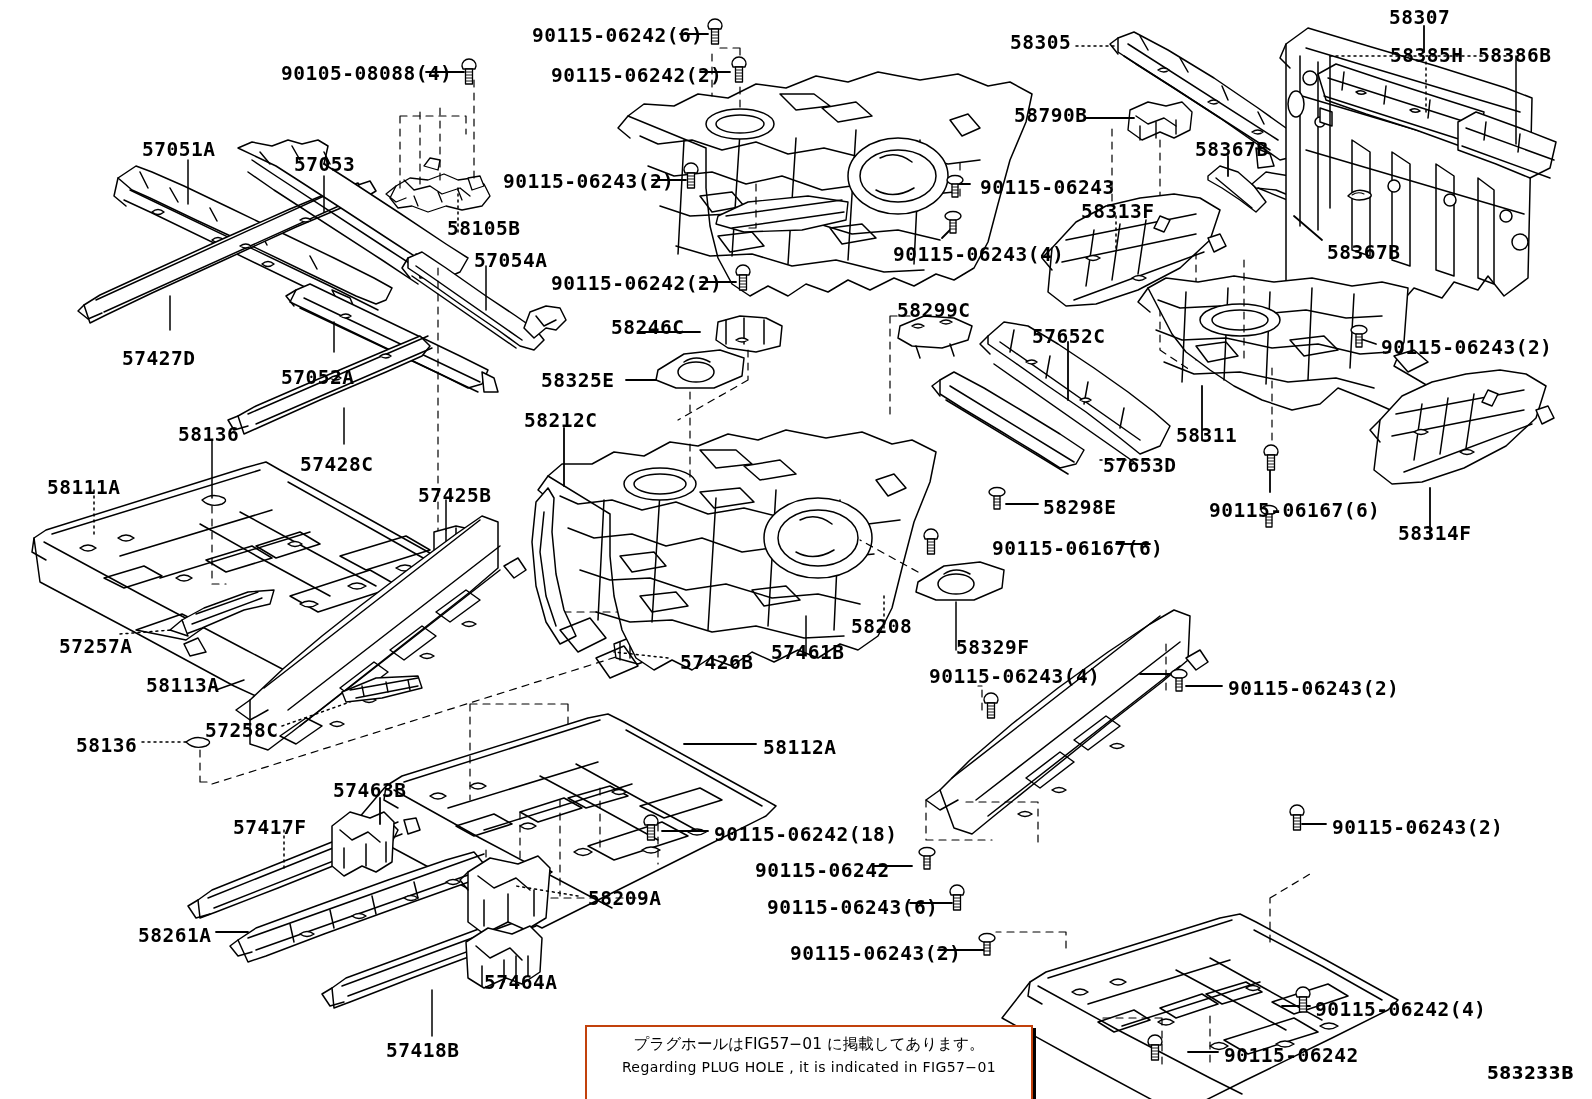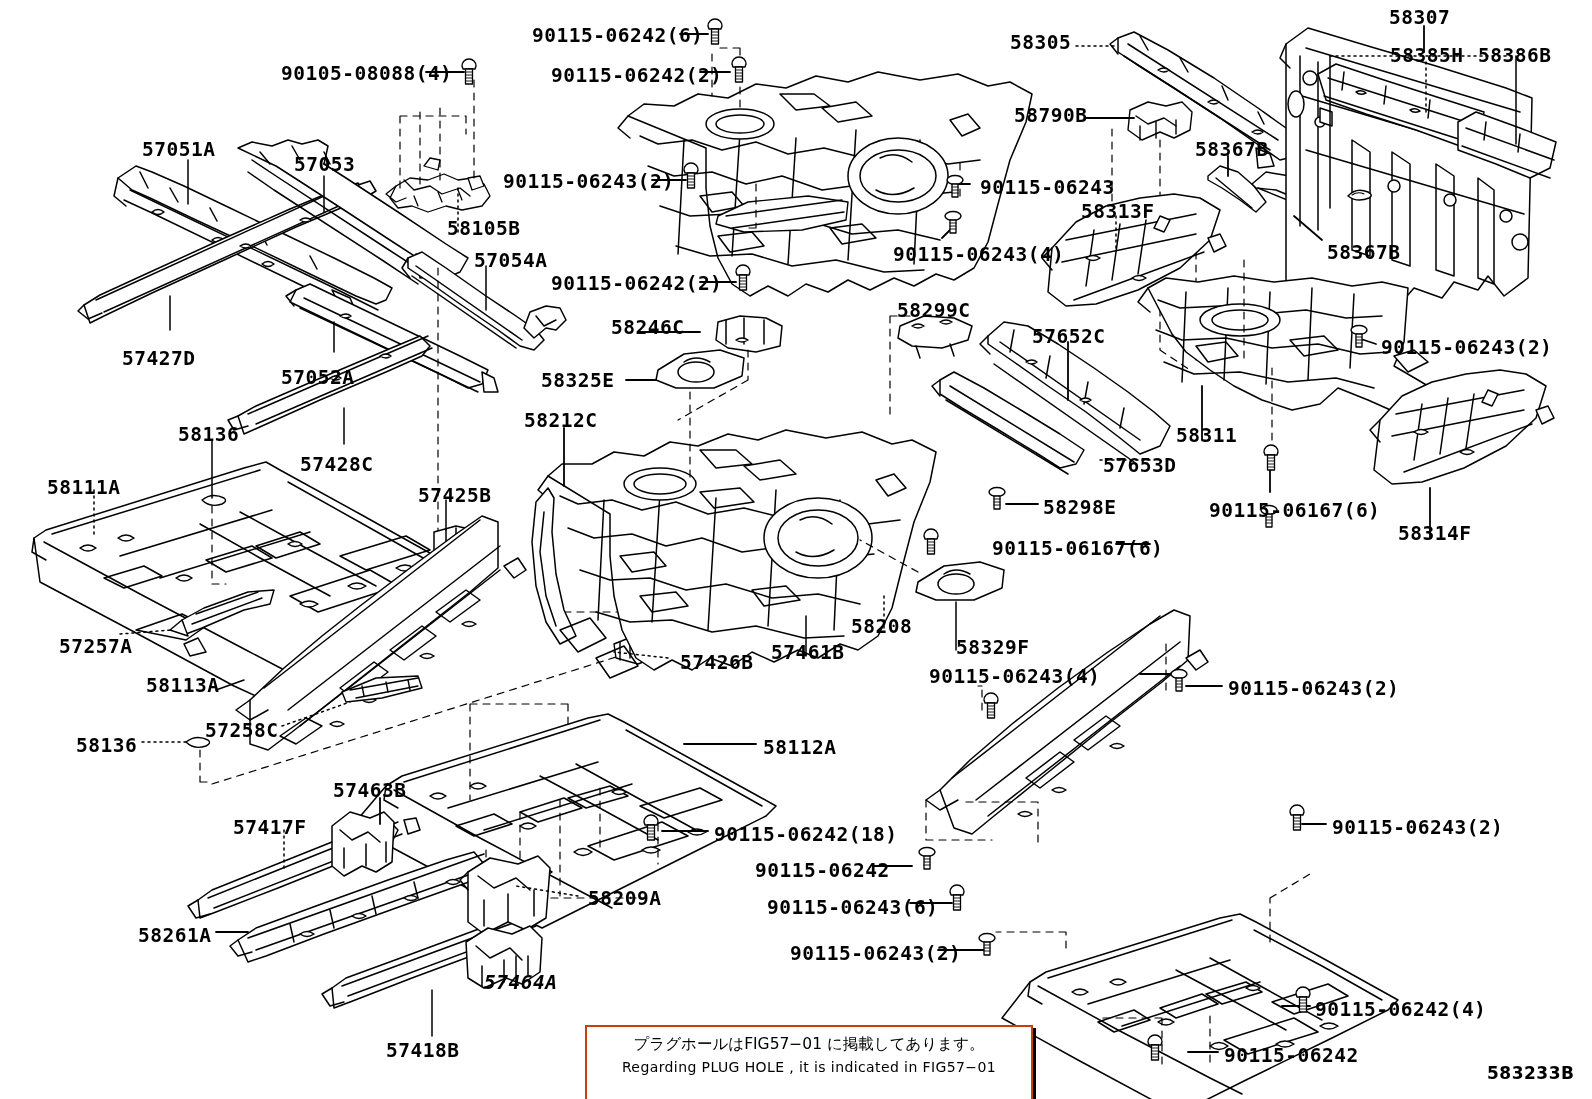--- a/index.html
+++ b/index.html
@@ -750,21 +750,21 @@
   <div class="lbl" id="L47" style="left: 763px; top: 738px;">58112A</div>
   <div class="lbl" id="L48" style="left: 333px; top: 781px;">57463B</div>
   <div class="lbl" id="L49" style="left: 233px; top: 818px;">57417F</div>
   <div class="lbl" id="L50" style="left: 714px; top: 825px;">90115-06242(18)</div>
   <div class="lbl" id="L51" style="left: 1332px; top: 818px;">90115-06243(2)</div>
   <div class="lbl" id="L52" style="left: 755px; top: 861px;">90115-06242</div>
   <div class="lbl" id="L53" style="left: 588px; top: 889px;">58209A</div>
   <div class="lbl" id="L54" style="left: 138px; top: 926px;">58261A</div>
   <div class="lbl" id="L55" style="left: 767px; top: 898px;">90115-06243(6)</div>
   <div class="lbl" id="L56" style="left: 790px; top: 944px;">90115-06243(2)</div>
-  <div class="lbl" id="L57" style="left: 484px; top: 973px; font-style: italic;">57464A</div>
+  <div class="lbl" id="L57" style="left: 484px; top: 973px;">57464A</div>
   <div class="lbl" id="L58" style="left: 386px; top: 1041px;">57418B</div>
   <div class="lbl" id="L59" style="left: 1315px; top: 1000px;">90115-06242(4)</div>
   <div class="lbl" id="L60" style="left: 1224px; top: 1046px;">90115-06242</div>
 
   <div id="notebox">
     <div class="nline" id="nl1">プラグホールはFIG57−01 に掲載してあります。</div>
     <div class="nline" id="nl2">Regarding  PLUG HOLE , it is  indicated  in  FIG57−01</div>
   </div>
 
   <div id="figcode">583233B</div>

